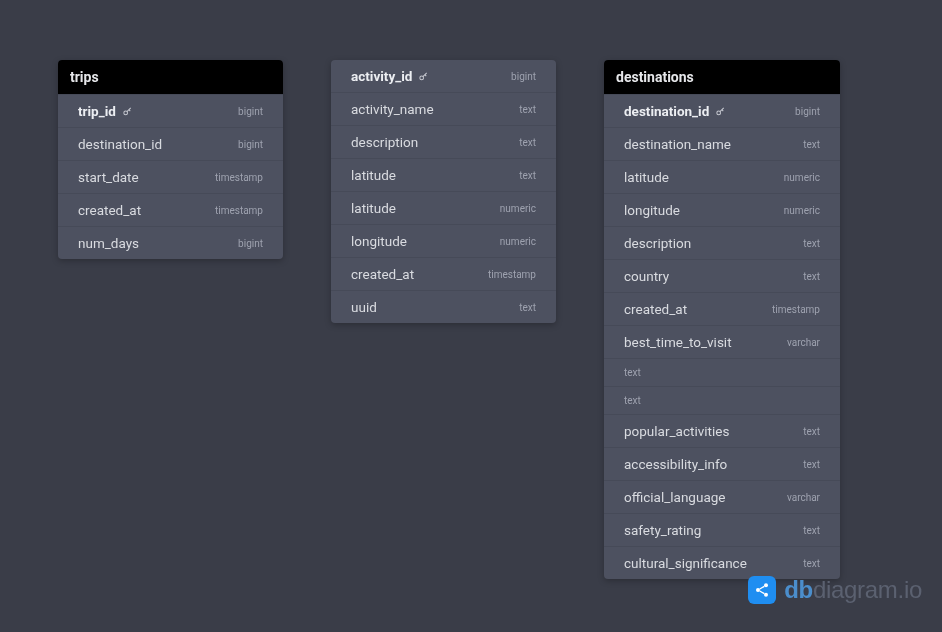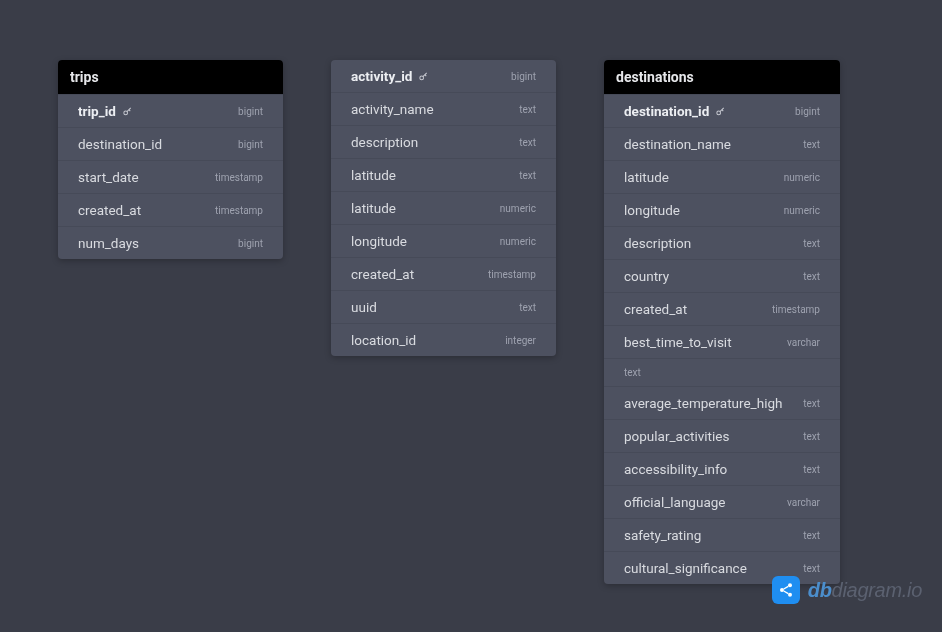--- a/index.html
+++ b/index.html
@@ -68,24 +68,23 @@
     height: 28px;
     background: #1f8ef1;
     border-radius: 6px;
     display: flex;
     align-items: center;
     justify-content: center;
   }
   .watermark-icon svg { width: 16px; height: 16px; }
   .watermark-text {
     font-family: -apple-system, sans-serif;
-    font-size: 20px;
+    font-size: 24px;
     color: #5b6170;
     letter-spacing: -0.3px;
-    font-style: italic;
   }
   .watermark-text b { color: #4b8ecc; font-weight: 700; }
 </style>
 </head>
 <body>
 
 <div class="canvas" id="canvas">
     <div class="table">
       <div class="table-header">trips</div>
       <div class="row">
@@ -173,26 +172,20 @@
           <span>created_at</span>
         </span>
         <span class="field-type">timestamp</span>
       </div>
       <div class="row">
         <span class="field-name">
           <span>uuid</span>
         </span>
         <span class="field-type">text</span>
       </div>
-      <div class="row">
-        <span class="field-name">
-          <span>location_id</span>
-        </span>
-        <span class="field-type">integer</span>
-      </div>
     </div>
     <div class="table wide">
       <div class="table-header">destinations</div>
       <div class="row">
         <span class="field-name pk">
           <span>destination_id</span>
           <span class="key-icon">
             <svg viewBox="0 0 24 24" fill="none" stroke="#c8cad2" stroke-width="2.2">
               <circle cx="8" cy="15" r="4"></circle>
               <path d="M10.8 12.2L19 4M15 8l3 3"></path>
@@ -240,23 +233,20 @@
       <div class="row">
         <span class="field-name">
           <span>best_time_to_visit</span>
         </span>
         <span class="field-type">varchar</span>
       </div>
       <div class="row">
         <span class="field-type">text</span>
       </div>
       <div class="row">
-        <span class="field-name">
-          <span>average_temperature_high</span>
-        </span>
         <span class="field-type">text</span>
       </div>
       <div class="row">
         <span class="field-name">
           <span>popular_activities</span>
         </span>
         <span class="field-type">text</span>
       </div>
       <div class="row">
         <span class="field-name">

